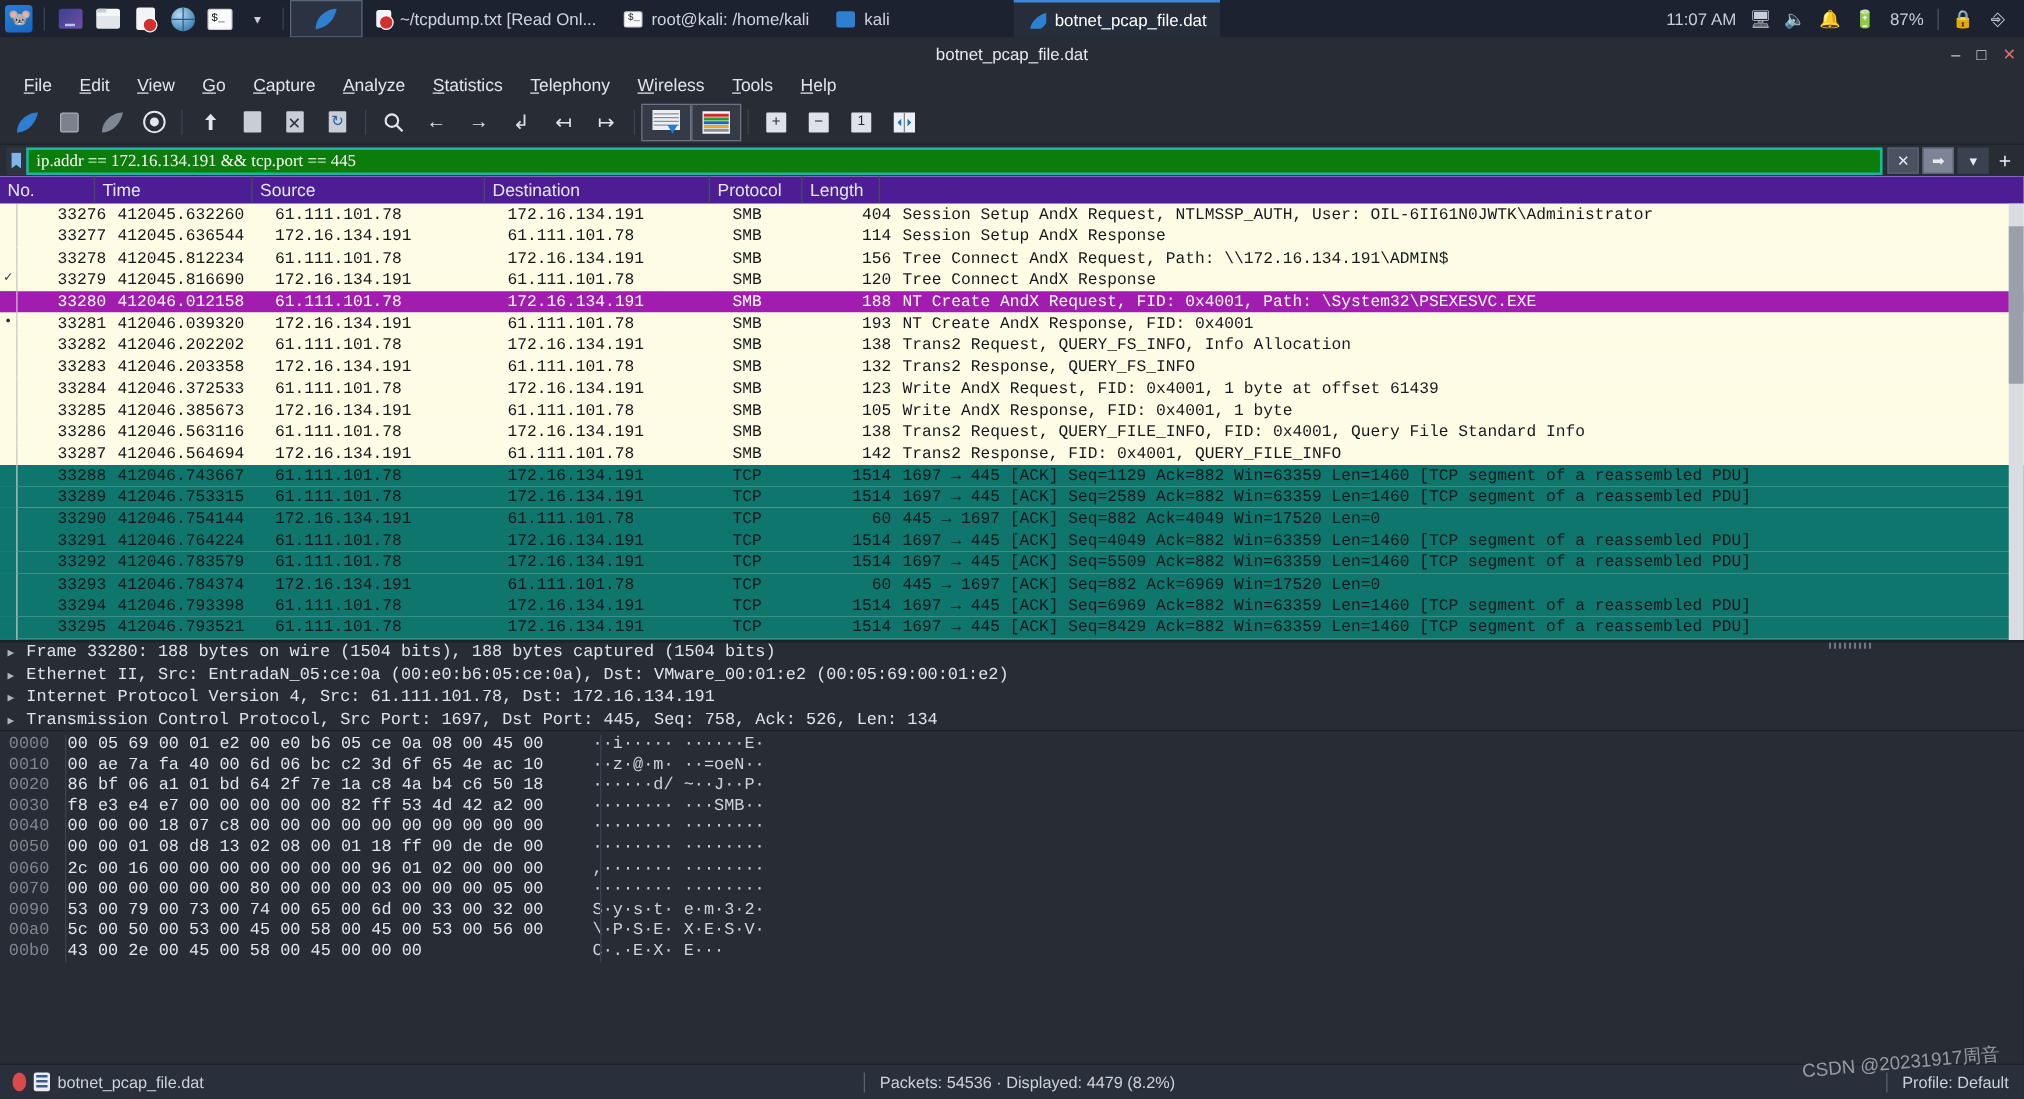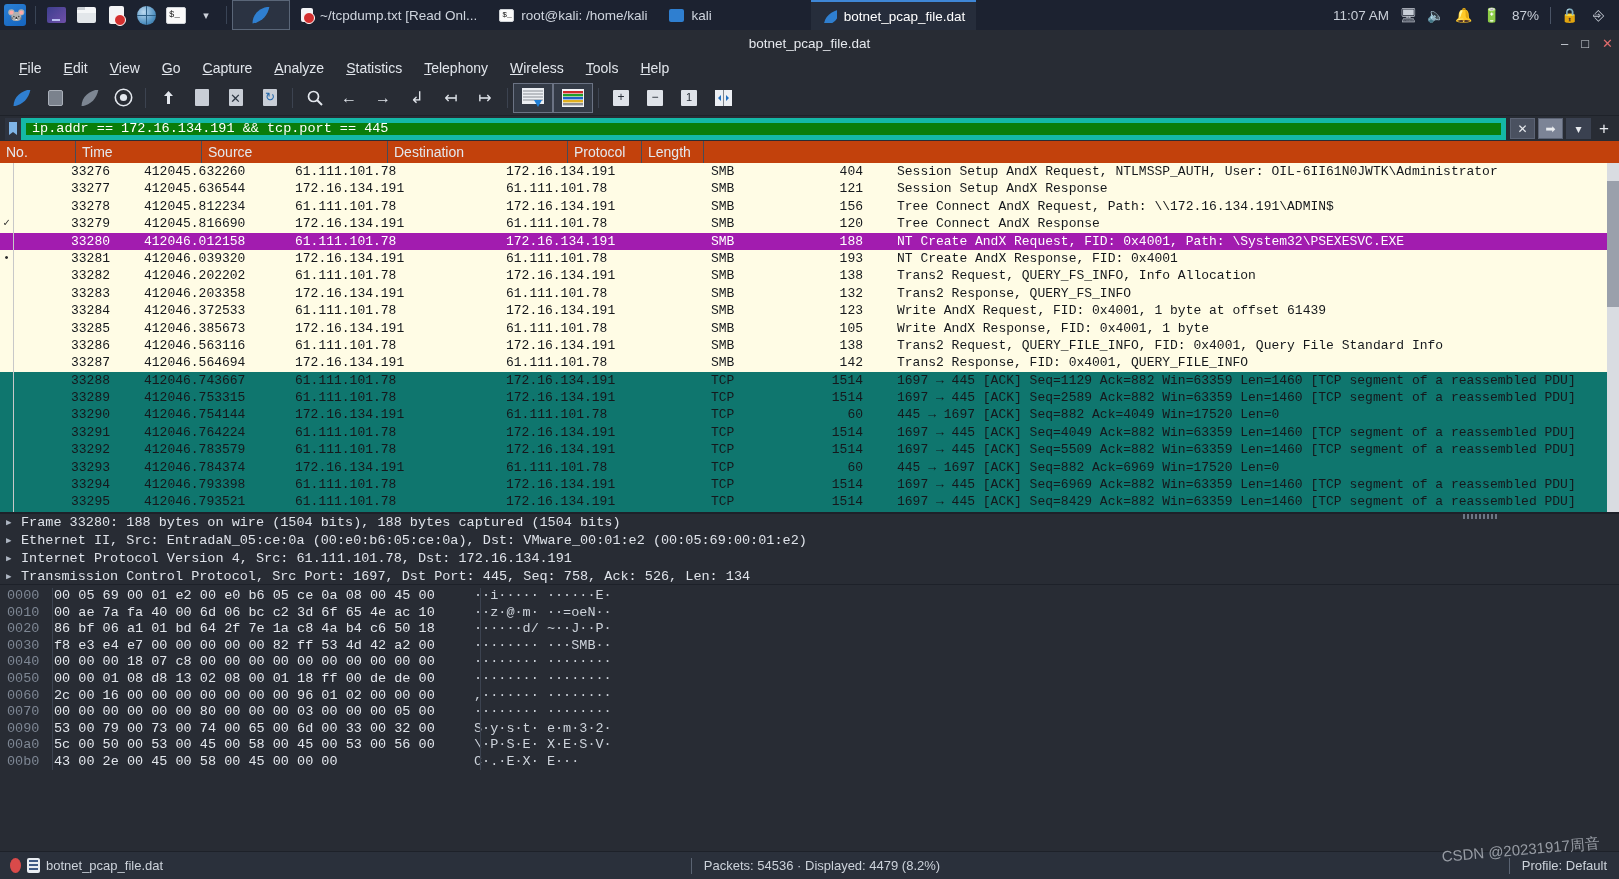--- a/index.html
+++ b/index.html
@@ -83,49 +83,49 @@
     background:#282c34; border-bottom:1px solid #1e2229;
   }
   .tool{width:34px;height:30px;display:flex;align-items:center;justify-content:center;color:#dfe3e9;font-size:16px;flex:none;}
   .tool svg{display:block;}
   .tool-sep{width:1px;height:20px;background:#3c4350;margin:0 5px;flex:none;}
 
   
   #filterbar{ height:25px; display:flex; align-items:center; background:#282c34; padding:0 5px;}
   #filter-input{
     flex:1; height:22px; background:#0a7d0a; color:#ffffff;
-    display:flex; align-items:center; font-size:13.5px; font-family:Liberation Mono, monospace;
-    border:5px solid #14b8a6; overflow:hidden;
+    display:flex; align-items:center; font-size:13.5px; font-family:Liberation Serif, serif;
+    border:2px solid #14b8a6; overflow:hidden;
   }
   #filter-bookmark{
     width:16px;height:22px;background:#2e3440;display:flex;align-items:center;justify-content:center;flex:none;
   }
   .bk{width:8px;height:13px;background:#7fb5e8;clip-path:polygon(0 0,100% 0,100% 100%,50% 76%,0 100%);}
   #filter-text{padding-left:6px; white-space:nowrap;}
   #filter-right{display:flex;align-items:center;gap:3px;padding-left:4px;flex:none;}
   .fbtn{height:21px;min-width:25px;display:flex;align-items:center;justify-content:center;
         background:#4a5160;color:#e8ebef;border:1px solid #5b6374;font-size:12px;padding:0 4px;}
   .fbtn.arrow{background:#7c8496;}
   .fbtn.flat{background:#3a4150;border:none;}
   .plus{color:#e8ebef;font-size:17px;padding:0 5px;}
 
   
   #packet-list{
     position:relative; background:#ffffff; height:371px; overflow:hidden;
     font-family:"Liberation Mono", monospace; font-size:13px;
   }
   #plist-header{
-    display:flex; height:22px; align-items:center; background:#c2410c; color:#e4e8ee;
+    display:flex; height:22px; align-items:center; background:#4c1d95; color:#e4e8ee;
     font-family:"Liberation Sans",sans-serif; font-size:14px;
   }
   #plist-header .col{ height:22px; line-height:22px; padding-left:6px; border-right:1px solid #454c58; overflow:hidden; white-space:nowrap;}
   .c-no{width:76px;} .c-time{width:126px;} .c-src{width:186px;} .c-dst{width:180px;}
   .c-proto{width:74px;} .c-len{width:62px;} .c-info{flex:1;border-right:none !important;margin-top:35px;}
 
-  .prow{display:flex; height:17.4px; line-height:17.4px; white-space:nowrap;gap:25px;}
+  .prow{display:flex; height:17.4px; line-height:17.4px; white-space:nowrap;}
   .prow .f{padding-left:4px; overflow:hidden; text-overflow:clip;}
   .prow .f.num{text-align:right; padding-right:5px; padding-left:0;}
   .n-no{width:76px;} .n-time{width:126px;} .n-src{width:186px;} .n-dst{width:180px;}
   .n-proto{width:74px;} .n-len{width:62px; text-align:right; padding-right:5px;} .n-info{flex:1;}
   .row-smb{background:#fffce5; color:#15181c;}
   .row-tcp{background:#0f766e; color:#15181c;}
   .row-sel{background:#a21caf; color:#ffffff;}
   .marker-col{width:14px;flex:none;border-right:1px solid #c8c8c8;height:17.4px;position:relative;background:inherit;}
   #plist-rows{position:absolute;left:0;top:22px;right:0;bottom:0;overflow:hidden;background:#fff;}
   #plist-scroll{
@@ -394,21 +394,21 @@
           <div class="f n-len">404</div>
           <div class="f n-info">Session Setup AndX Request, NTLMSSP_AUTH, User: OIL-6II61N0JWTK\Administrator</div>
         </div>
         <div class="prow row-smb">
           <div class="marker-col"></div>
           <div class="f n-no num">33277</div>
           <div class="f n-time">412045.636544</div>
           <div class="f n-src">172.16.134.191</div>
           <div class="f n-dst">61.111.101.78</div>
           <div class="f n-proto">SMB</div>
-          <div class="f n-len">121</div>
+          <div class="f n-len">114</div>
           <div class="f n-info">Session Setup AndX Response</div>
         </div>
         <div class="prow row-smb">
           <div class="marker-col"></div>
           <div class="f n-no num">33278</div>
           <div class="f n-time">412045.812234</div>
           <div class="f n-src">61.111.101.78</div>
           <div class="f n-dst">172.16.134.191</div>
           <div class="f n-proto">SMB</div>
           <div class="f n-len">156</div>

